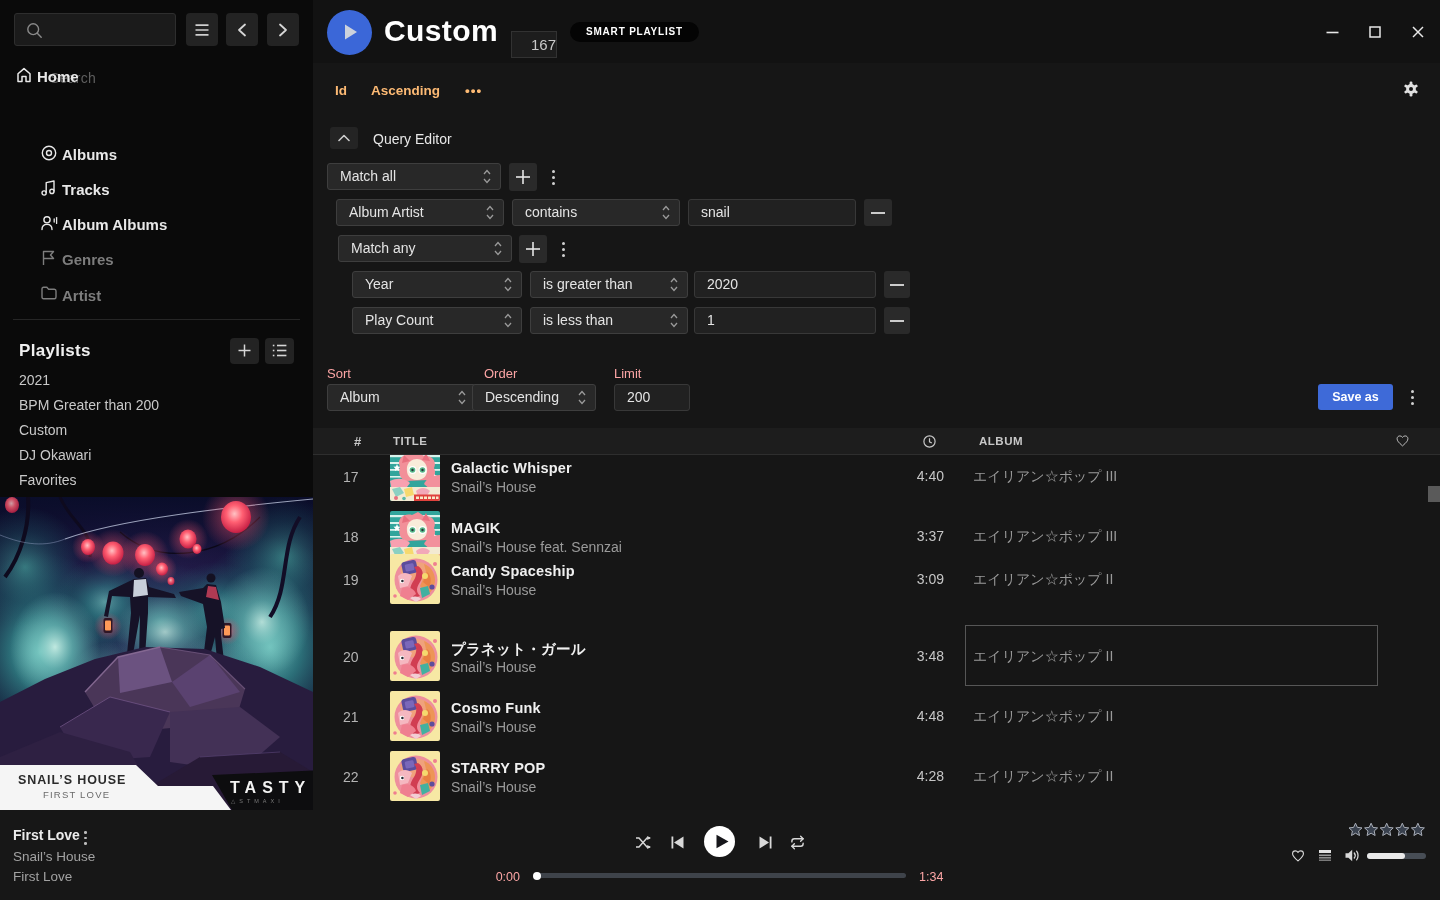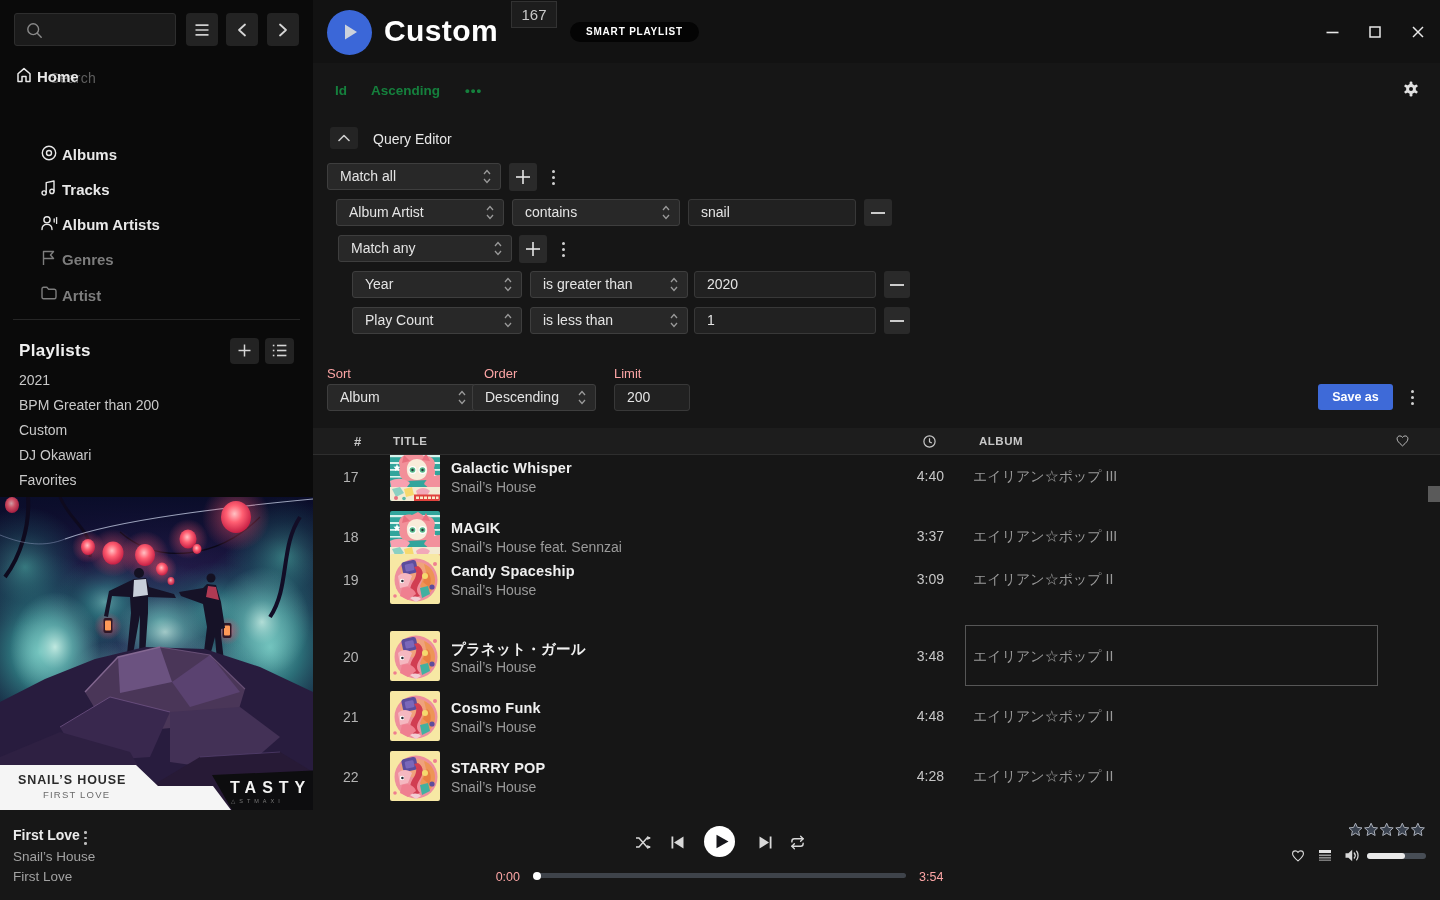--- a/index.html
+++ b/index.html
@@ -22,26 +22,26 @@
 .plhead { position:absolute; left:19px; top:341px; font-size:17px; font-weight:bold; color:#f0f0f0; letter-spacing:.3px; }
 .plbtn { position:absolute; top:338px; width:29px; height:26px; background:#232323; border-radius:4px; color:#ddd; }
 .plitem { position:absolute; left:19px; width:280px; font-size:14px; color:#c9c9c9; }
 
 
 #main { position:absolute; left:313px; top:0; width:1127px; height:810px; background:#161616; }
 #header { position:absolute; left:0; top:0; width:1127px; height:63px; background:#121212; }
 #playbig { position:absolute; left:14px; top:10px; width:45px; height:45px; border-radius:50%; background:#3b67d8; }
 #playbig svg { position:absolute; left:17px; top:13px; }
 #title { position:absolute; left:71px; top:14px; font-size:30px; font-weight:bold; color:#fff; letter-spacing:.4px; }
-#chip167 { position:absolute; left:198px; top:1px; width:46px; height:27px; background:#1d1d1d; border:1px solid #323232; border-radius:0; color:#c9c9c9; font-size:15px; text-align:center; line-height:25px; }
+#chip167 { position:absolute; left:198px; top:31px; width:46px; height:27px; background:#1d1d1d; border:1px solid #323232; border-radius:0; color:#c9c9c9; font-size:15px; text-align:right; line-height:25px; }
 #smartpl { position:absolute; left:257px; top:22px; height:20px; padding:0 16px; background:#040404; border-radius:10px; color:#fff; font-size:10px; font-weight:bold; letter-spacing:.8px; line-height:20px; }
 .winbtn { position:absolute; top:0; }
 
 #toolbar { position:absolute; left:0; top:63px; width:1127px; height:47px; }
-#toolbar .t { position:absolute; top:20px; font-weight:bold; font-size:13.5px; color:#15803d; }
+#toolbar .t { position:absolute; top:20px; font-weight:bold; font-size:13.5px; color:#fdba74; }
 
 
 .sel, .inp { position:absolute; height:27px; background:#282828; border:1px solid #3e3e3e; border-radius:3px; color:#e4e4e4; font-size:14px; line-height:25px; padding-left:12px; }
 .inp { background:#212121; border-color:#383838; }
 .sel .ud { position:absolute; right:9px; top:5px; }
 .sqr { position:absolute; background:#2a2a2a; border-radius:3px; }
 .dots3 { position:absolute; width:3px; }
 .dots3 i { display:block; width:3px; height:3px; border-radius:50%; background:#d0d0d0; margin-bottom:3px; }
 .qlabel { position:absolute; font-size:13px; color:#fca5a5; }
 #saveas { position:absolute; left:1005px; top:384px; width:75px; height:26px; background:#3e6ad8; border-radius:3px; color:#fff; font-size:12.5px; font-weight:bold; text-align:center; line-height:26px; }
@@ -422,21 +422,21 @@
         </svg>
       <span class="txt">Albums</span>
     </div>
     <div class="navitem sub" style="top:212px">
       <svg class="ic" width="17" height="16" viewBox="0 0 17 16">
           <circle cx="6" cy="4.8" r="3.1" fill="none" stroke="#e8e8e8" stroke-width="1.4"></circle>
           <path d="M1 14.6 C1 10.9 3.2 9.4 6 9.4 C8.8 9.4 11 10.9 11 14.6" fill="none" stroke="#e8e8e8" stroke-width="1.4" stroke-linecap="round"></path>
           <line x1="13.2" y1="4" x2="13.2" y2="7" stroke="#e8e8e8" stroke-width="1.3" stroke-linecap="round"></line>
           <line x1="15.6" y1="2.6" x2="15.6" y2="8.4" stroke="#e8e8e8" stroke-width="1.3" stroke-linecap="round"></line>
         </svg>
-      <span class="txt">Album Artists</span>
+      <span class="txt">Album Albums</span>
     </div>
     <div class="navitem sub dim" style="top:247px">
       <svg class="ic" width="15" height="16" viewBox="0 0 15 16">
           <path d="M2.5 15 V1.5 H12.5 L9.5 5 L12.5 8.5 H2.5" fill="none" stroke="#7d7d7d" stroke-width="1.4" stroke-linejoin="round"></path>
         </svg>
       <span class="txt">Genres</span>
     </div>
     <div class="navitem sub dim" style="top:283px">
       <svg class="ic" width="16" height="14" viewBox="0 0 16 14">
           <path d="M1 3 C1 2 1.6 1.2 2.6 1.2 H5.8 L7.6 3.2 H13.4 C14.4 3.2 15 4 15 5 V11 C15 12 14.4 12.8 13.4 12.8 H2.6 C1.6 12.8 1 12 1 11 Z" fill="none" stroke="#7d7d7d" stroke-width="1.4"></path>
@@ -615,21 +615,21 @@
           <path d="m17 2 4 4-4 4"></path>
           <path d="M3 11v-1a4 4 0 0 1 4-4h14"></path>
           <path d="m7 22-4-4 4-4"></path>
           <path d="M21 13v1a4 4 0 0 1-4 4H3"></path>
         </g>
       </svg>
 
     <span class="ptime" style="left:470px;width:50px;text-align:right">0:00</span>
     <div id="pbar"></div>
     <div id="pdot"></div>
-    <span class="ptime" style="left:919px">3:54</span>
+    <span class="ptime" style="left:919px">1:34</span>
 
     <svg class="picon" style="left:1348px;top:12px" width="78" height="15" viewBox="0 0 78 15">
       <g fill="#39414e" stroke="#a9aeb8" stroke-width="1">
         <path d="M7.5 1.2 L9.4 5.4 L14 5.9 L10.6 9 L11.5 13.5 L7.5 11.2 L3.5 13.5 L4.4 9 L1 5.9 L5.6 5.4 Z"></path>
         <path transform="translate(15.6,0)" d="M7.5 1.2 L9.4 5.4 L14 5.9 L10.6 9 L11.5 13.5 L7.5 11.2 L3.5 13.5 L4.4 9 L1 5.9 L5.6 5.4 Z"></path>
         <path transform="translate(31.2,0)" d="M7.5 1.2 L9.4 5.4 L14 5.9 L10.6 9 L11.5 13.5 L7.5 11.2 L3.5 13.5 L4.4 9 L1 5.9 L5.6 5.4 Z"></path>
         <path transform="translate(46.8,0)" d="M7.5 1.2 L9.4 5.4 L14 5.9 L10.6 9 L11.5 13.5 L7.5 11.2 L3.5 13.5 L4.4 9 L1 5.9 L5.6 5.4 Z"></path>
         <path transform="translate(62.4,0)" d="M7.5 1.2 L9.4 5.4 L14 5.9 L10.6 9 L11.5 13.5 L7.5 11.2 L3.5 13.5 L4.4 9 L1 5.9 L5.6 5.4 Z"></path>
       </g>
     </svg>

